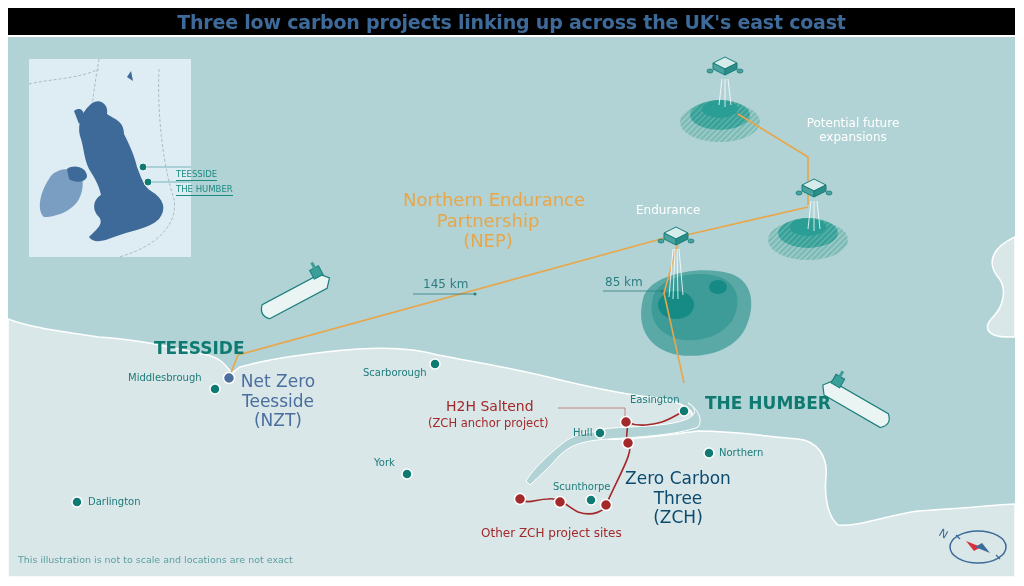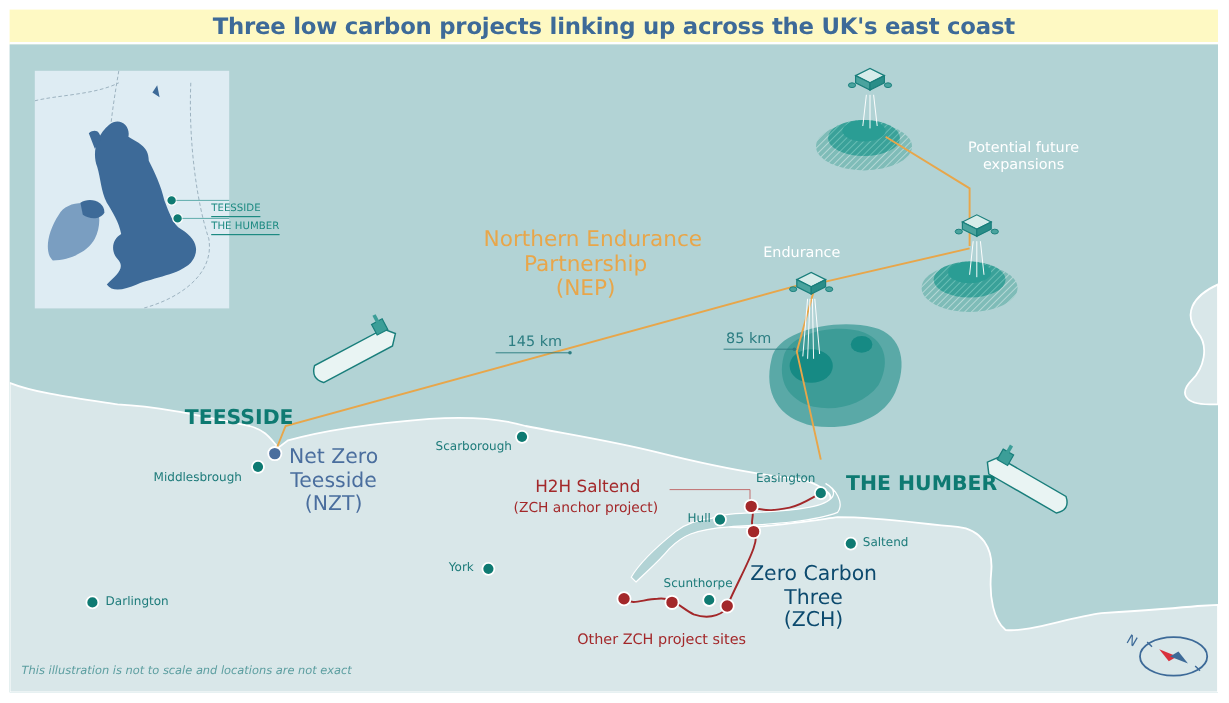--- a/index.html
+++ b/index.html
@@ -1,37 +1,37 @@
 <!DOCTYPE html>
 <html><head>
 <meta charset="utf-8">
 <style>
   html, body { margin: 0; padding: 0; background: #ffffff; }
   body { width: 1024px; height: 586px; position: relative; overflow: hidden; font-family: "DejaVu Sans", sans-serif; }
   .title-bar {
     position: absolute; left: 8px; top: 8px; width: 1007px; height: 27px;
-    background: #fef9c3; border-bottom: 2px solid #ffffff;
+    background: #000000; border-bottom: 2px solid #ffffff;
     display: flex; align-items: center; justify-content: center;
   }
   .title-bar span { color: #3d6a98; font-size: 19px; font-weight: bold; letter-spacing: -0.2px; }
   .map { position: absolute; left: 8px; top: 37px; width: 1007px; height: 540px; overflow: hidden; background: #b2d3d5; }
   .map svg.base { position: absolute; left: 0; top: 0; }
   .lbl { position: absolute; white-space: nowrap; line-height: 1.15; }
   .sea-label { color: #ffffff; font-size: 33px; font-weight: 300; letter-spacing: 0.5px; font-family: "DejaVu Sans", sans-serif; }
   .nep { color: #e8a64a; font-size: 18px; text-align: center; }
   .white-lbl { color: #ffffff; font-size: 12px; text-align: center; }
   .km { color: #2c7d82; font-size: 12px; }
   .region { color: #0e7a72; font-size: 17px; font-weight: bold; }
   .nzt { color: #4a6e9e; font-size: 17px; text-align: center; }
   .zch { color: #0c4a6e; font-size: 17px; text-align: center; }
   .h2h { color: #a3282a; font-size: 14px; text-align: center; }
   .h2h-sub { color: #a3282a; font-size: 11.5px; }
   .other { color: #a3282a; font-size: 12px; }
   .town { color: #1d7b7a; font-size: 10px; }
-  .disclaimer { color: #5c9ea0; font-size: 9.5px; font-style: italic; }
+  .disclaimer { color: #5c9ea0; font-size: 9.5px; }
   .inset { position: absolute; left: 21px; top: 22px; width: 162px; height: 198px; background: #deecf3; }
   .inset-lbl { position: absolute; color: #1d8a82; font-size: 8.5px; white-space: nowrap; border-bottom: 1px solid #1d8a82; padding-bottom: 1px; }
 </style>
 </head>
 <body>
 
 <div class="title-bar">
   <span>Three low carbon projects linking up across the UK's east coast</span>
 </div>
 
@@ -213,23 +213,23 @@
   <div class="lbl zch" style="left:605px; top:432px; width:130px;">
     <div>Zero Carbon</div>
     <div>Three</div>
     <div>(ZCH)</div>
   </div>
 
   <div class="lbl h2h" style="left:438px; top:361px;">H2H Saltend</div>
   <div class="lbl h2h-sub" style="left:420px; top:380px;">(ZCH anchor project)</div>
   <div class="lbl other" style="left:473px; top:490px;">Other ZCH project sites</div>
 
-  <div class="lbl town" style="left:120px; top:356px;">Middlesbrough</div>
+  <div class="lbl town" style="left:120px; top:335px;">Middlesbrough</div>
   <div class="lbl town" style="left:355px; top:330px;">Scarborough</div>
   <div class="lbl town" style="left:80px; top:459px;">Darlington</div>
-  <div class="lbl town" style="left:366px; top:431px;">York</div>
+  <div class="lbl town" style="left:366px; top:420px;">York</div>
   <div class="lbl town" style="left:565px; top:390px;">Hull</div>
   <div class="lbl town" style="left:622px; top:357px;">Easington</div>
-  <div class="lbl town" style="left:711px; top:410px;">Saltend</div>
+  <div class="lbl town" style="left:711px; top:410px;">Northern</div>
   <div class="lbl town" style="left:545px; top:444px;">Scunthorpe</div>
 
   <div class="lbl disclaimer" style="left:10px; top:518px;">This illustration is not to scale and locations are not exact</div>
 </div>
 
 </body></html>

